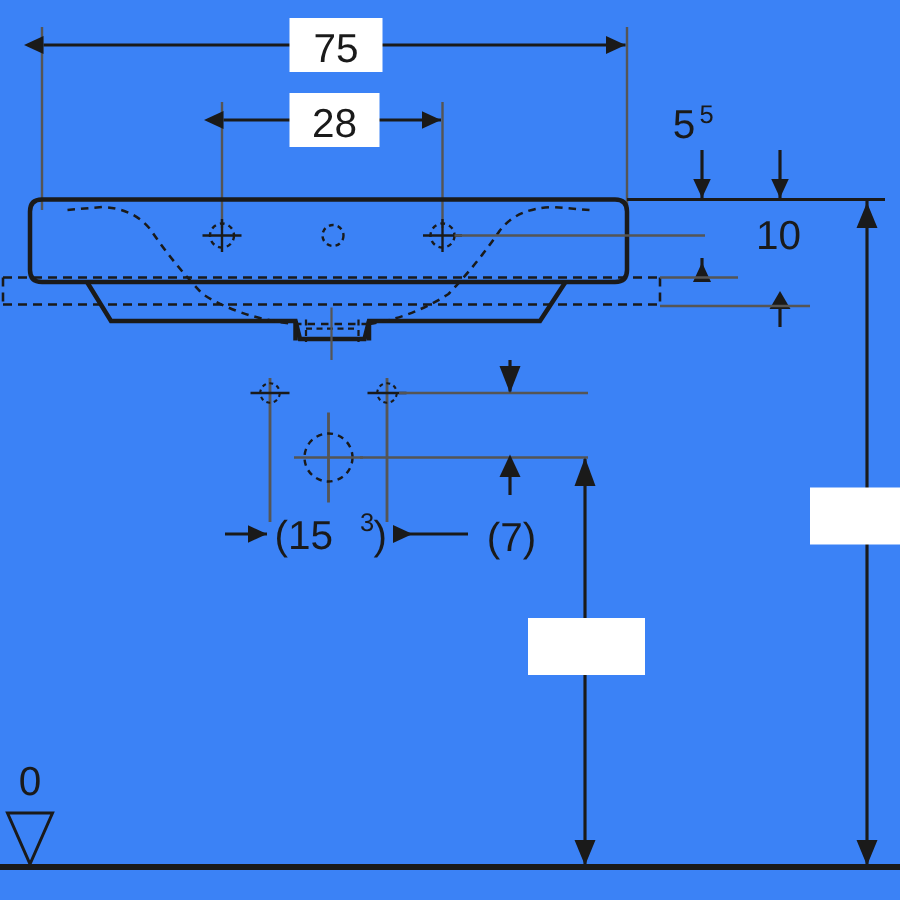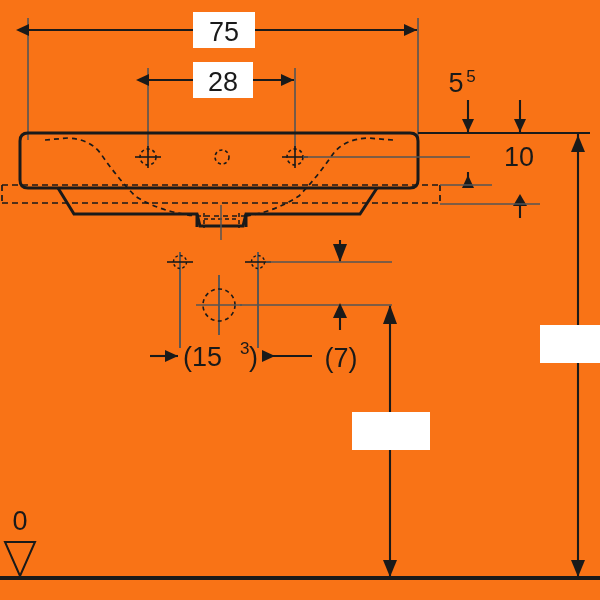--- a/index.html
+++ b/index.html
@@ -1,20 +1,20 @@
 <!DOCTYPE html>
 <html><head>
 <meta charset="utf-8">
 <title>Washbasin Technical Drawing</title>
 <style>
   html,body{margin:0;padding:0;background:#ffffff;}
   #sheet{
     position:relative;
     width:600px;height:600px;
-    background:#f97316;
+    background:#3b82f6;
     font-family:"Liberation Sans", sans-serif;
     overflow:hidden;
   }
   #sheet svg{position:absolute;left:0;top:0;}
   .dimtext{
     font-family:"Liberation Sans", sans-serif;
     font-size:27px;
     fill:#1a1a1a;
   }
   .dimtext-sup{

